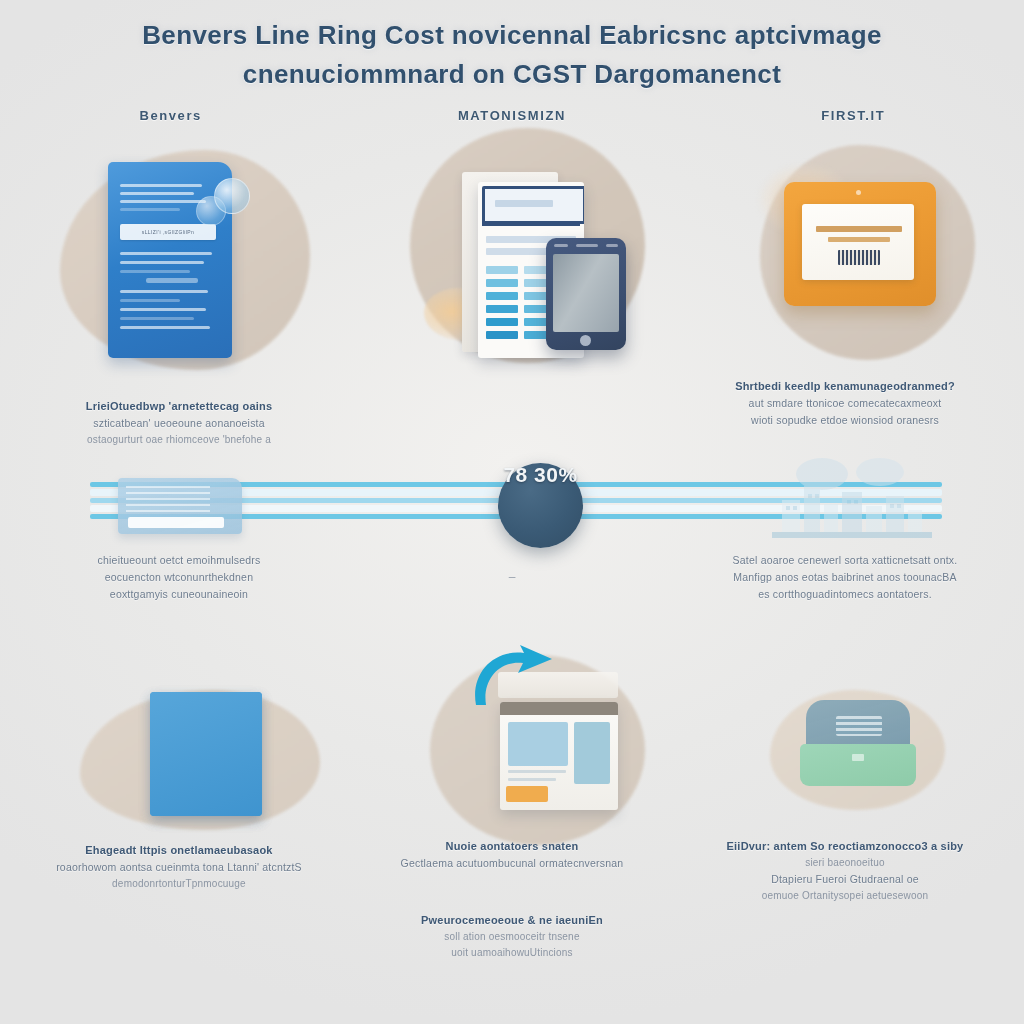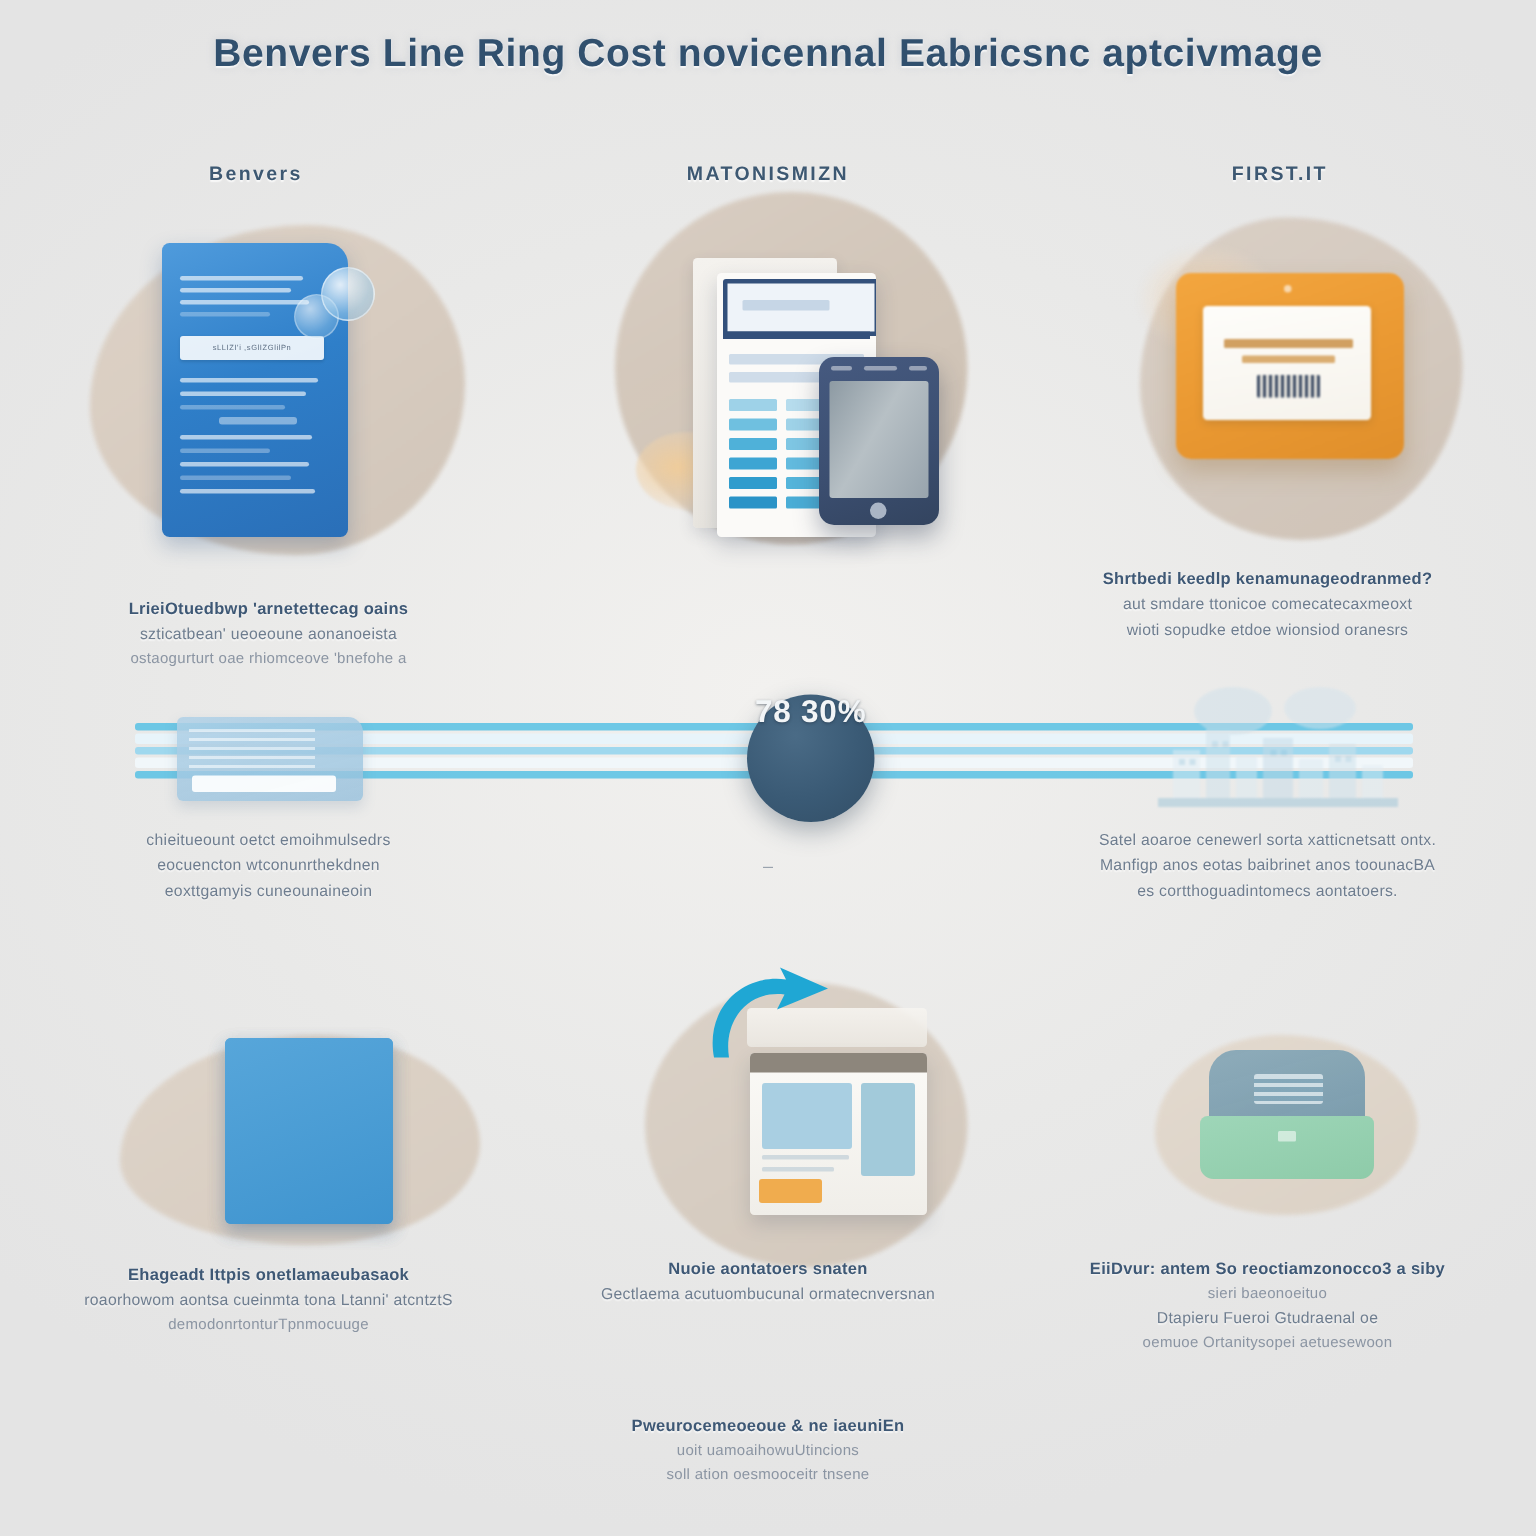--- a/index.html
+++ b/index.html
@@ -284,33 +284,34 @@
   .cap .bd2{
     color:#8b95a3;font-size:10px;line-height:16px;letter-spacing:.2px;
     filter:blur(.35px);
   }
   
   .cap-r1{top:398px;}
   .cap-r1b{top:378px;}
   .cap-r2{top:552px;}
   .cap-r3{top:842px;}
   .cap-r3c{top:838px;}
-  .cap-r3c2{top:912px;margin-top:31px;}
+  .cap-r3c2{top:912px;}
   .dash{
     position:absolute;left:0;right:0;top:570px;text-align:center;
     color:#9aa3ae;font-size:12px;
   }
 </style>
 </head>
 <body>
 
 <div class="canvas">
 
   <div class="title-wrap">
     <div class="title-line">Benvers Line Ring Cost novicennal Eabricsnc  aptcivmage</div>
+    <div class="title-line">cnenuciommnard on CGST Dargomanenct</div>
   </div>
 
   <div class="grid">
 
     <div class="col col-1">
       <div class="col-head">Benvers</div>
     </div>
 
     <div class="blob blob-1"></div>
     <div class="doc1">
@@ -500,22 +501,22 @@
       <div class="bd">roaorhowom aontsa cueinmta tona Ltanni' atcntztS</div>
       <div class="bd2">demodonrtonturTpnmocuuge</div>
     </div>
 
     <div class="cap cap-r3c">
       <div class="hd">Nuoie aontatoers snaten</div>
       <div class="bd">Gectlaema acutuombucunal ormatecnversnan</div>
     </div>
     <div class="cap cap-r3c2">
       <div class="hd">Pweurocemeoeoue &amp; ne iaeuniEn</div>
+      <div class="bd2">soll ation oesmooceitr tnsene</div>
       <div class="bd2">uoit uamoaihowuUtincions</div>
-      <div class="bd2">soll ation oesmooceitr tnsene</div>
     </div>
 
     <div class="cap cap-r3c" style="left:333px;">
       <div class="hd">EiiDvur: antem So reoctiamzonocco3 a siby</div>
       <div class="bd2">sieri baeonoeituo</div>
       <div class="bd">Dtapieru Fueroi Gtudraenal oe</div>
       <div class="bd2">oemuoe Ortanitysopei aetuesewoon</div>
     </div>
 
   </div>

